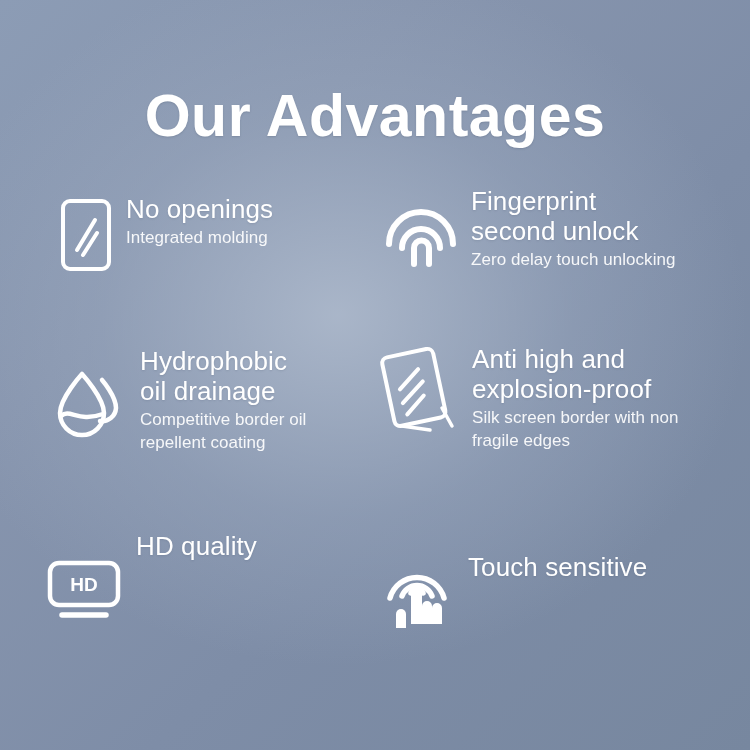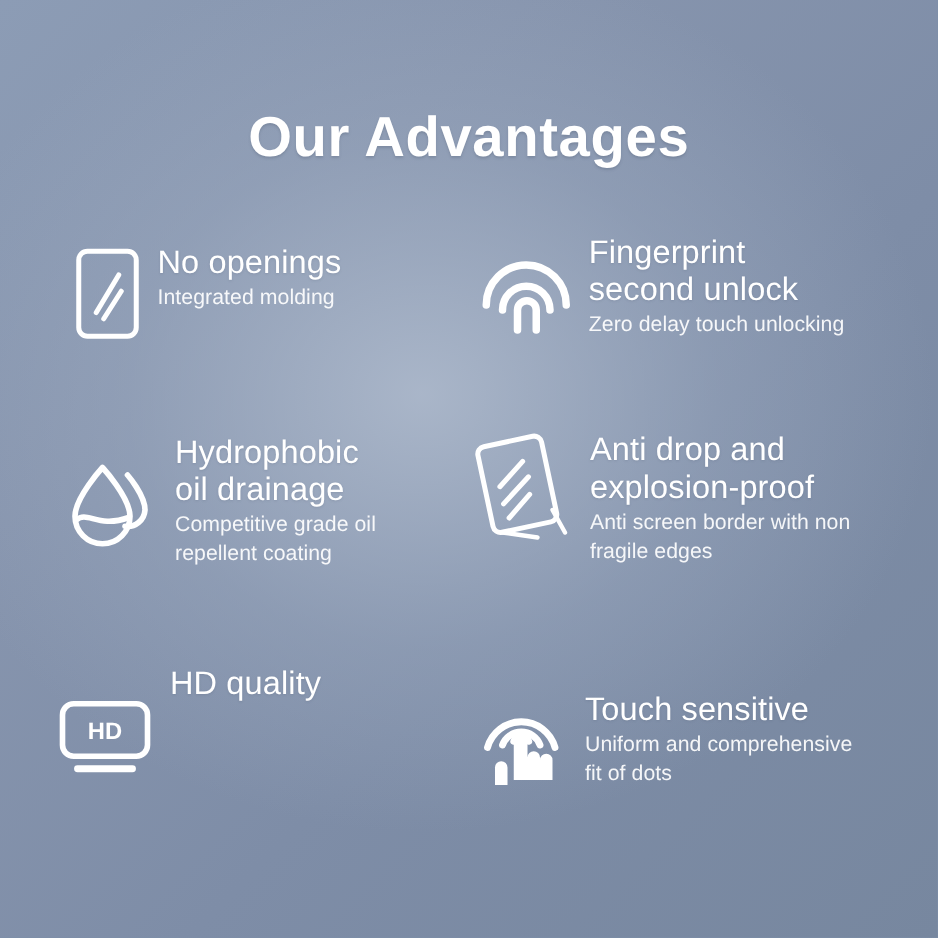--- a/index.html
+++ b/index.html
@@ -26,21 +26,21 @@
   }
 
   
   .heading {
     position: absolute;
     top: 86px;
     left: 0;
     width: 750px;
     text-align: center;
     color: #ffffff;
-    font-size: 45px;
+    font-size: 59px;
     font-weight: bold;
     letter-spacing: 0.5px;
     line-height: 1.05;
     text-shadow: 0 1px 2px rgba(70,85,105,0.25);
   }
 
   
   .grid {
     position: absolute;
     top: 186px;
@@ -154,42 +154,42 @@
       <div class="icon-wrap">
         <svg width="70" height="72" viewBox="0 0 70 72">
           <path d="M46 12 C46 12 60 28 60 40 A14 14 0 0 1 44 53" fill="none" stroke="#ffffff" stroke-width="4.5" stroke-linecap="round"></path>
           <path d="M26 6 C26 6 48 30 48 45 A22 22 0 1 1 4 45 C4 30 26 6 26 6 Z" fill="none" stroke="#ffffff" stroke-width="4.5" stroke-linejoin="round"></path>
           <path d="M5 48 C14 40 22 55 47 46" fill="none" stroke="#ffffff" stroke-width="4.5" stroke-linecap="round"></path>
         </svg>
       </div>
       <div class="texts">
         <div class="f-title">Hydrophobic
 oil drainage</div>
-        <div class="f-sub">Competitive grade oil
+        <div class="f-sub">Competitive border oil
 repellent coating</div>
       </div>
     </div>
 
     <div class="feature pos-r2c2">
       <div class="icon-wrap">
         <svg width="78" height="86" viewBox="0 0 78 86">
           <g transform="rotate(-12 36 42)">
             <rect x="8" y="6" width="52" height="70" rx="6" ry="6" fill="none" stroke="#ffffff" stroke-width="4"></rect>
             <line x1="20" y1="40" x2="42" y2="24" stroke="#ffffff" stroke-width="4" stroke-linecap="round"></line>
             <line x1="20" y1="54" x2="44" y2="37" stroke="#ffffff" stroke-width="4" stroke-linecap="round"></line>
             <line x1="22" y1="66" x2="42" y2="51" stroke="#ffffff" stroke-width="4" stroke-linecap="round"></line>
           </g>
           <path d="M62 62 L72 80" fill="none" stroke="#ffffff" stroke-width="3.5" stroke-linecap="round"></path>
           <path d="M22 80 L50 84" fill="none" stroke="#ffffff" stroke-width="3.5" stroke-linecap="round"></path>
         </svg>
       </div>
       <div class="texts">
-        <div class="f-title">Anti drop and
+        <div class="f-title">Anti high and
 explosion-proof</div>
-        <div class="f-sub">Anti screen border with non
+        <div class="f-sub">Silk screen border with non
 fragile edges</div>
       </div>
     </div>
 
     <div class="feature pos-r3c1">
       <div class="icon-wrap">
         <svg width="76" height="62" viewBox="0 0 76 62">
           <rect x="4" y="4" width="68" height="42" rx="9" ry="9" fill="none" stroke="#ffffff" stroke-width="4.5"></rect>
           <text class="hd-label" x="38" y="32" text-anchor="middle">HD</text>
           <line x1="16" y1="56" x2="60" y2="56" stroke="#ffffff" stroke-width="5.5" stroke-linecap="round"></line>
@@ -205,19 +205,17 @@
         <svg width="72" height="74" viewBox="0 0 72 74">
           <path d="M8 42 A28 28 0 0 1 62 42" fill="none" stroke="#ffffff" stroke-width="5.5" stroke-linecap="round"></path>
           <path d="M20 40 A16 16 0 0 1 50 40" fill="none" stroke="#ffffff" stroke-width="5.5" stroke-linecap="round"></path>
           <path d="M29 37 A6.5 6.5 0 0 1 41 37" fill="none" stroke="#ffffff" stroke-width="5.5" stroke-linecap="round"></path>
           <path d="M29 68 L29 36 a5.5 5.5 0 0 1 11 0 L40 50 a5 5 0 0 1 10 0 L50 52 a5 5 0 0 1 10 0 L60 68 Z" fill="#ffffff"></path>
           <path d="M14 72 L14 58 a5 5 0 0 1 10 0 L24 72 Z" fill="#ffffff"></path>
         </svg>
       </div>
       <div class="texts">
         <div class="f-title">Touch sensitive</div>
-        <div class="f-sub">Uniform and comprehensive
-fit of dots</div>
       </div>
     </div>
 
   </div>
 </div>
 
 </body></html>

